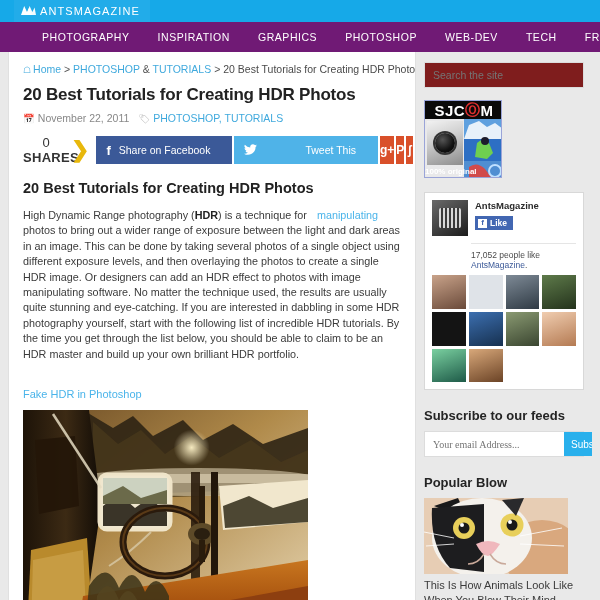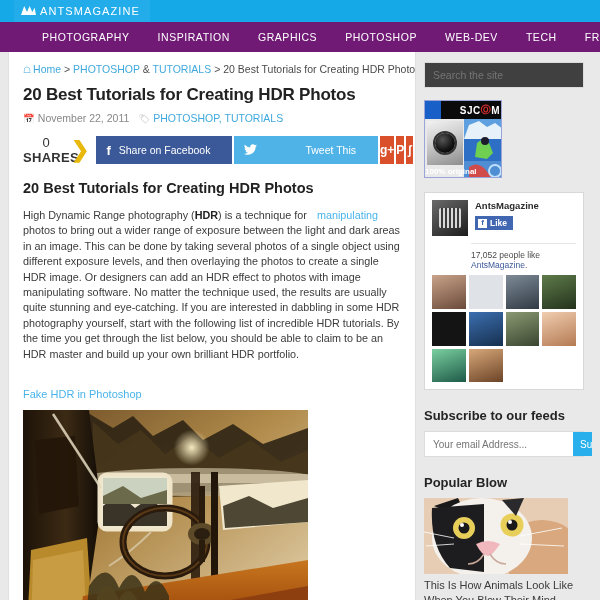--- a/index.html
+++ b/index.html
@@ -126,41 +126,41 @@
 
   
   .hdr-photo {
     margin: 10px 0 0 14px; width: 285px; height: 220px;
     position: relative; overflow: hidden;
     background: #2a1c12;
   }
   .searchrow {
     margin: 10px 0 0 0; display: flex; height: 26px;
     width: 160px;
-    background: #404040; border: 1px solid #dcdcdc; gap: 20px;
+    background: #7f1d1d; border: 1px solid #dcdcdc; gap: 20px;
   }
   .search-input {
     flex: 1; border: none; outline: none; padding: 0 8px;
     font-size: 10.5px; color: #9a9a9a;
     font-family: "Liberation Sans", sans-serif; background: transparent;
   }
   .search-btn {
     background: #29b0ec; color: #fff; border: none; cursor: pointer;
     font-size: 10.5px; padding: 0 10px;
     font-family: "Liberation Sans", sans-serif;
   }
 
   .ad-box {
     margin: 12px 0 0 0; width: 78px; height: 78px;
     border: 1px solid #9aa4d8; position: relative; overflow: hidden;
     background: #1860c8;
   }
   .ad-strip {
-    position: absolute; top:0; left:16px; width: 78px; height: 18px;
-    background: #0a0a0a; color:#fff; font-size: 10px; font-weight: bold;
+    position: absolute; top:0; left:0; width: 78px; height: 18px;
+    background: #0a0a0a; color:#fff; font-size: 15px; font-weight: bold;
     display:flex; align-items:center; justify-content:center; letter-spacing:.5px;
     font-family: "Liberation Sans", sans-serif; z-index: 3;
   }
   .ad-strip .red { color:#e03030; }
   .ad-cam {
     position:absolute; left:2px; top:20px; width: 36px; height: 44px;
     background: linear-gradient(160deg,#f2f2f2 0%,#cfcfcf 40%,#8d8d8d 100%);
     z-index: 2;
   }
   .ad-cam:after{
@@ -214,21 +214,21 @@
   .sb-title {
     margin: 18px 0 0 0; font-size: 13px; font-weight: bold; color: #242424;
   }
   .subrow {
     margin: 8px 0 0 0; display: flex; height: 26px; width: 160px;
     background: #fff; border: 1px solid #dcdcdc;
   }
   .sub-input {
     flex: 1; border: none; outline: none; padding: 4px 8px;
     font-size: 10px; color: #a5a5a5; background: transparent;
-    font-family: Liberation Sans, sans-serif;
+    font-family: Liberation Serif, serif;
   }
   .sub-btn {
     background: #29b0ec; color: #fff; border: none; cursor: pointer;
     font-size: 10px; padding: 0 7px;
     font-family: "Liberation Sans", sans-serif;
   }
 
   .pop-thumb {
     margin: 8px 0 0 0; width: 144px; height: 76px;
     position: relative; overflow: hidden; background: #d8c5b6;

